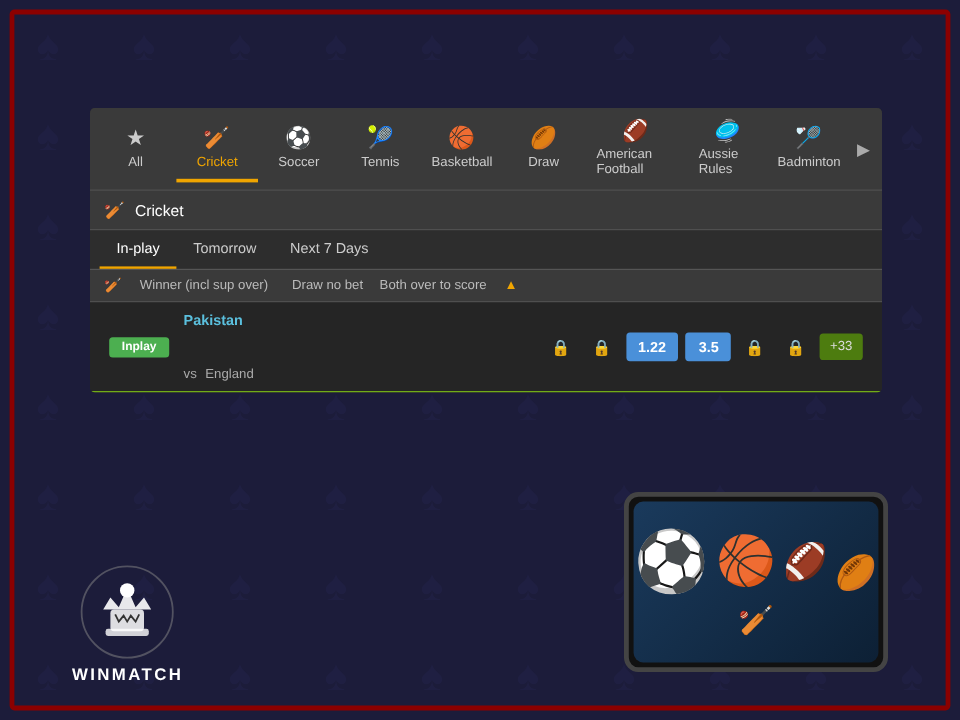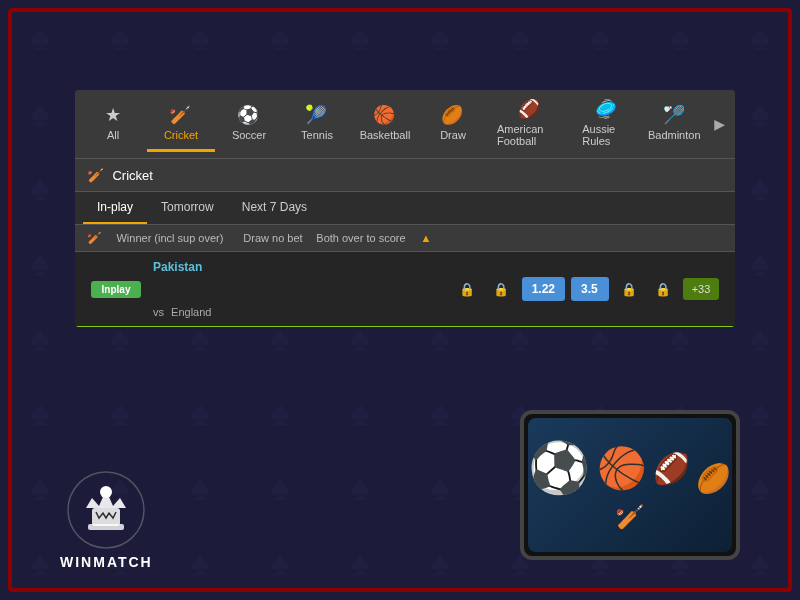--- a/index.html
+++ b/index.html
@@ -214,21 +214,21 @@
       text-align: center;
     }
     .odd-btn {
       background: #4a90d9;
       color: #fff;
       padding: 5px 10px;
       border-radius: 3px;
       font-size: 12px;
       font-weight: bold;
       min-width: 38px;
-      text-align: left;
+      text-align: right;
       cursor: pointer;
     }
     .more-btn {
       background: #4d7c0f;
       color: #ddd;
       padding: 5px 8px;
       border-radius: 3px;
       font-size: 11px;
       cursor: pointer;
       min-width: 36px;

